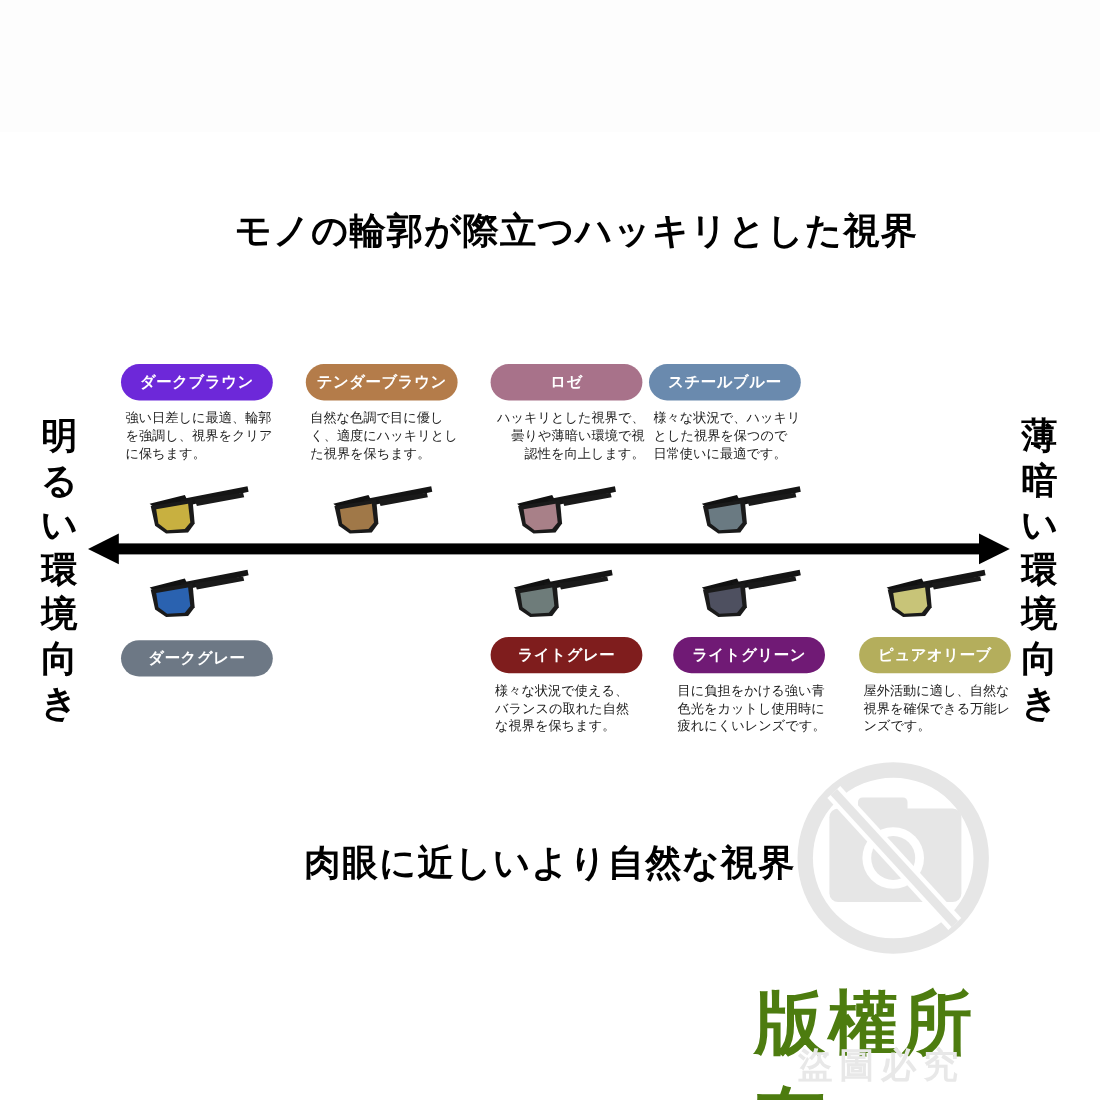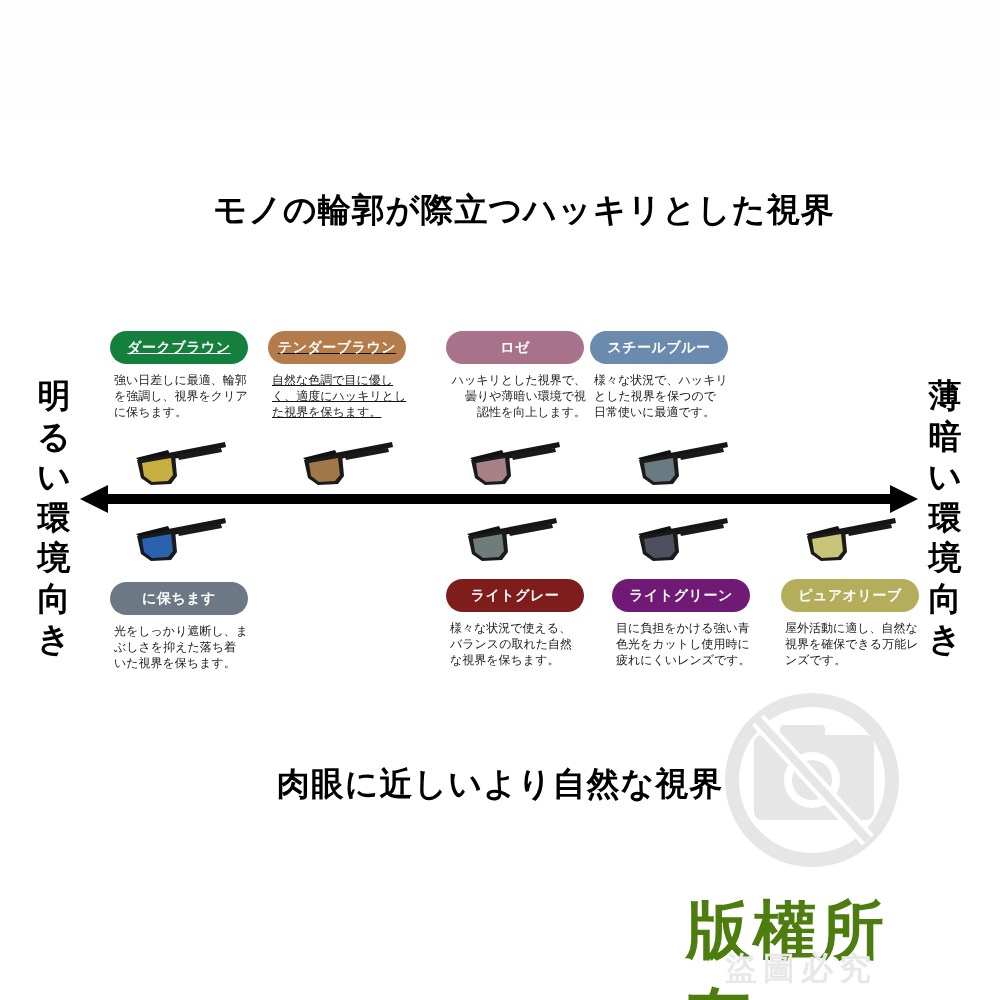--- a/index.html
+++ b/index.html
@@ -95,49 +95,46 @@
   <span>き</span>
 </div>
 
 <div class="axis">
   <div class="arrow-left"></div>
   <div class="axis-line"></div>
   <div class="arrow-right"></div>
 </div>
 
 <div class="item" style="left:110px; top:331px;">
-  <div class="pill" style="background:#15803d;text-decoration:underline;">ダークブラウン</div>
+  <div class="pill" style="background:#6d28d9;">ダークブラウン</div>
   <div class="desc">強い日差しに最適、輪郭
 を強調し、視界をクリア
 に保ちます。</div>
 </div>
-<div class="item" style="left:268px; top:331px;text-decoration:underline;">
+<div class="item" style="left:278px; top:331px;">
   <div class="pill" style="background:#b47c4a;">テンダーブラウン</div>
   <div class="desc">自然な色調で目に優し
 く、適度にハッキリとし
 た視界を保ちます。</div>
 </div>
 <div class="item" style="left:446px; top:331px;text-align:right;">
   <div class="pill" style="background:#a8728a;">ロゼ</div>
   <div class="desc">ハッキリとした視界で、
 曇りや薄暗い環境で視
 認性を向上します。</div>
 </div>
 <div class="item" style="left:590px; top:331px;">
   <div class="pill" style="background:#6a8aae;">スチールブルー</div>
   <div class="desc">様々な状況で、ハッキリ
 とした視界を保つので
 日常使いに最適です。</div>
 </div>
 
 <div class="item" style="left:110px; top:582px;">
-  <div class="pill" style="background:#6d7885;">に保ちます</div>
-  <div class="desc">光をしっかり遮断し、ま
-ぶしさを抑えた落ち着
-いた視界を保ちます。</div>
+  <div class="pill" style="background:#6d7885;">ダークグレー</div>
 </div>
 <div class="item" style="left:446px; top:579px;">
   <div class="pill" style="background:#7f1d1d;">ライトグレー</div>
   <div class="desc">様々な状況で使える、
 バランスの取れた自然
 な視界を保ちます。</div>
 </div>
 <div class="item" style="left:612px; top:579px;">
   <div class="pill" style="background:#701a75;">ライトグリーン</div>
   <div class="desc">目に負担をかける強い青

